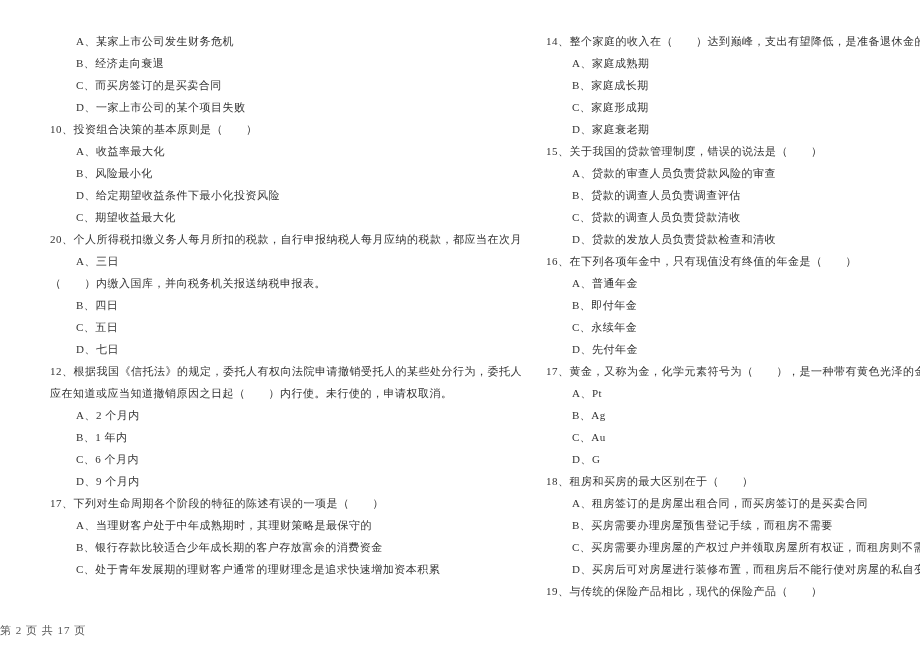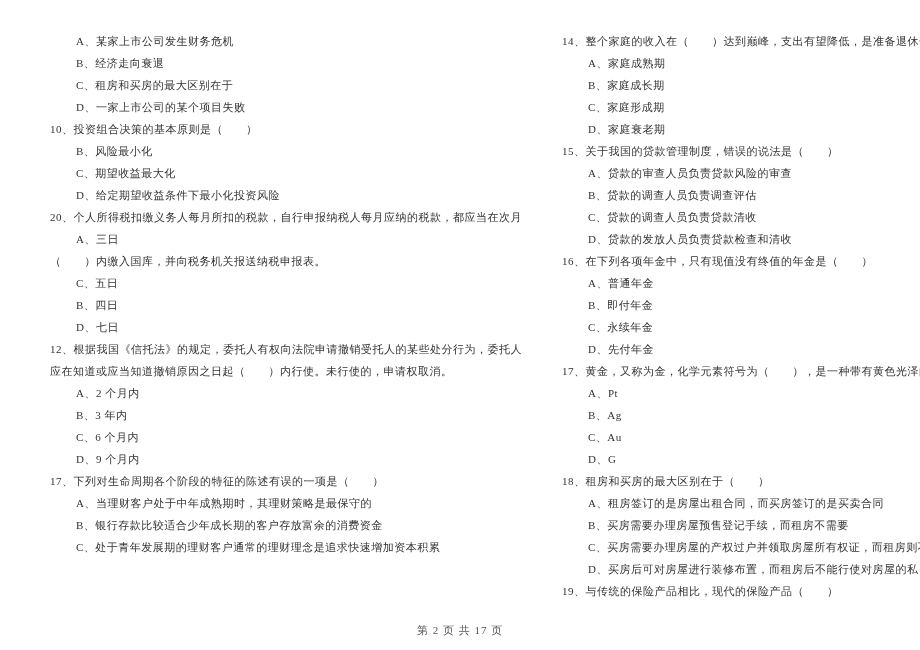--- a/index.html
+++ b/index.html
@@ -8,72 +8,72 @@
       height: 650px;
       background: #fff;
       font-family: "SimSun", "宋体", serif;
       font-size: 11px;
       color: #333;
       position: relative;
       padding: 30px 50px 30px 50px;
     }
     .columns {
       display: flex;
-      gap: 40px;
+      gap: 24px;
       height: 580px;
     }
     .col {
       flex: 1;
       display: flex;
       flex-direction: column;
     }
     .line {
       line-height: 2.0;
       white-space: nowrap;
       letter-spacing: 0.5px;
     }
     .indent-1 { padding-left: 26px; }
     .q { padding-left: 0px; }
     .footer {
       position: absolute;
       bottom: 12px;
       left: 0;
       width: 100%;
-      text-align: center;
       font-size: 11px;
       color: #555;
       letter-spacing: 1px;
     }
   </style>
 </head>
 <body>
 
 <div class="columns">
   <div class="col">
     <div class="line indent-1">A、某家上市公司发生财务危机</div>
     <div class="line indent-1">B、经济走向衰退</div>
-    <div class="line indent-1">C、租房和买房的最大区别在于</div>
+    <div class="line indent-1">C、而买房签订的是买卖合同</div>
     <div class="line indent-1">D、一家上市公司的某个项目失败</div>
 
     <div class="line q">10、投资组合决策的基本原则是（　　）</div>
+    <div class="line indent-1">A、收益率最大化</div>
     <div class="line indent-1">B、风险最小化</div>
+    <div class="line indent-1">D、给定期望收益条件下最小化投资风险</div>
     <div class="line indent-1">C、期望收益最大化</div>
-    <div class="line indent-1">D、给定期望收益条件下最小化投资风险</div>
 
     <div class="line q">20、个人所得税扣缴义务人每月所扣的税款，自行申报纳税人每月应纳的税款，都应当在次月</div>
     <div class="line indent-1">A、三日</div>
     <div class="line q">（　　）内缴入国库，并向税务机关报送纳税申报表。</div>
+    <div class="line indent-1">B、四日</div>
     <div class="line indent-1">C、五日</div>
-    <div class="line indent-1">B、四日</div>
     <div class="line indent-1">D、七日</div>
 
     <div class="line q">12、根据我国《信托法》的规定，委托人有权向法院申请撤销受托人的某些处分行为，委托人</div>
     <div class="line q">应在知道或应当知道撤销原因之日起（　　）内行使。未行使的，申请权取消。</div>
     <div class="line indent-1">A、2 个月内</div>
-    <div class="line indent-1">B、3 年内</div>
+    <div class="line indent-1">B、1 年内</div>
     <div class="line indent-1">C、6 个月内</div>
     <div class="line indent-1">D、9 个月内</div>
 
     <div class="line q">17、下列对生命周期各个阶段的特征的陈述有误的一项是（　　）</div>
     <div class="line indent-1">A、当理财客户处于中年成熟期时，其理财策略是最保守的</div>
     <div class="line indent-1">B、银行存款比较适合少年成长期的客户存放富余的消费资金</div>
     <div class="line indent-1">C、处于青年发展期的理财客户通常的理财理念是追求快速增加资本积累</div>
   </div>
 
   <div class="col">

